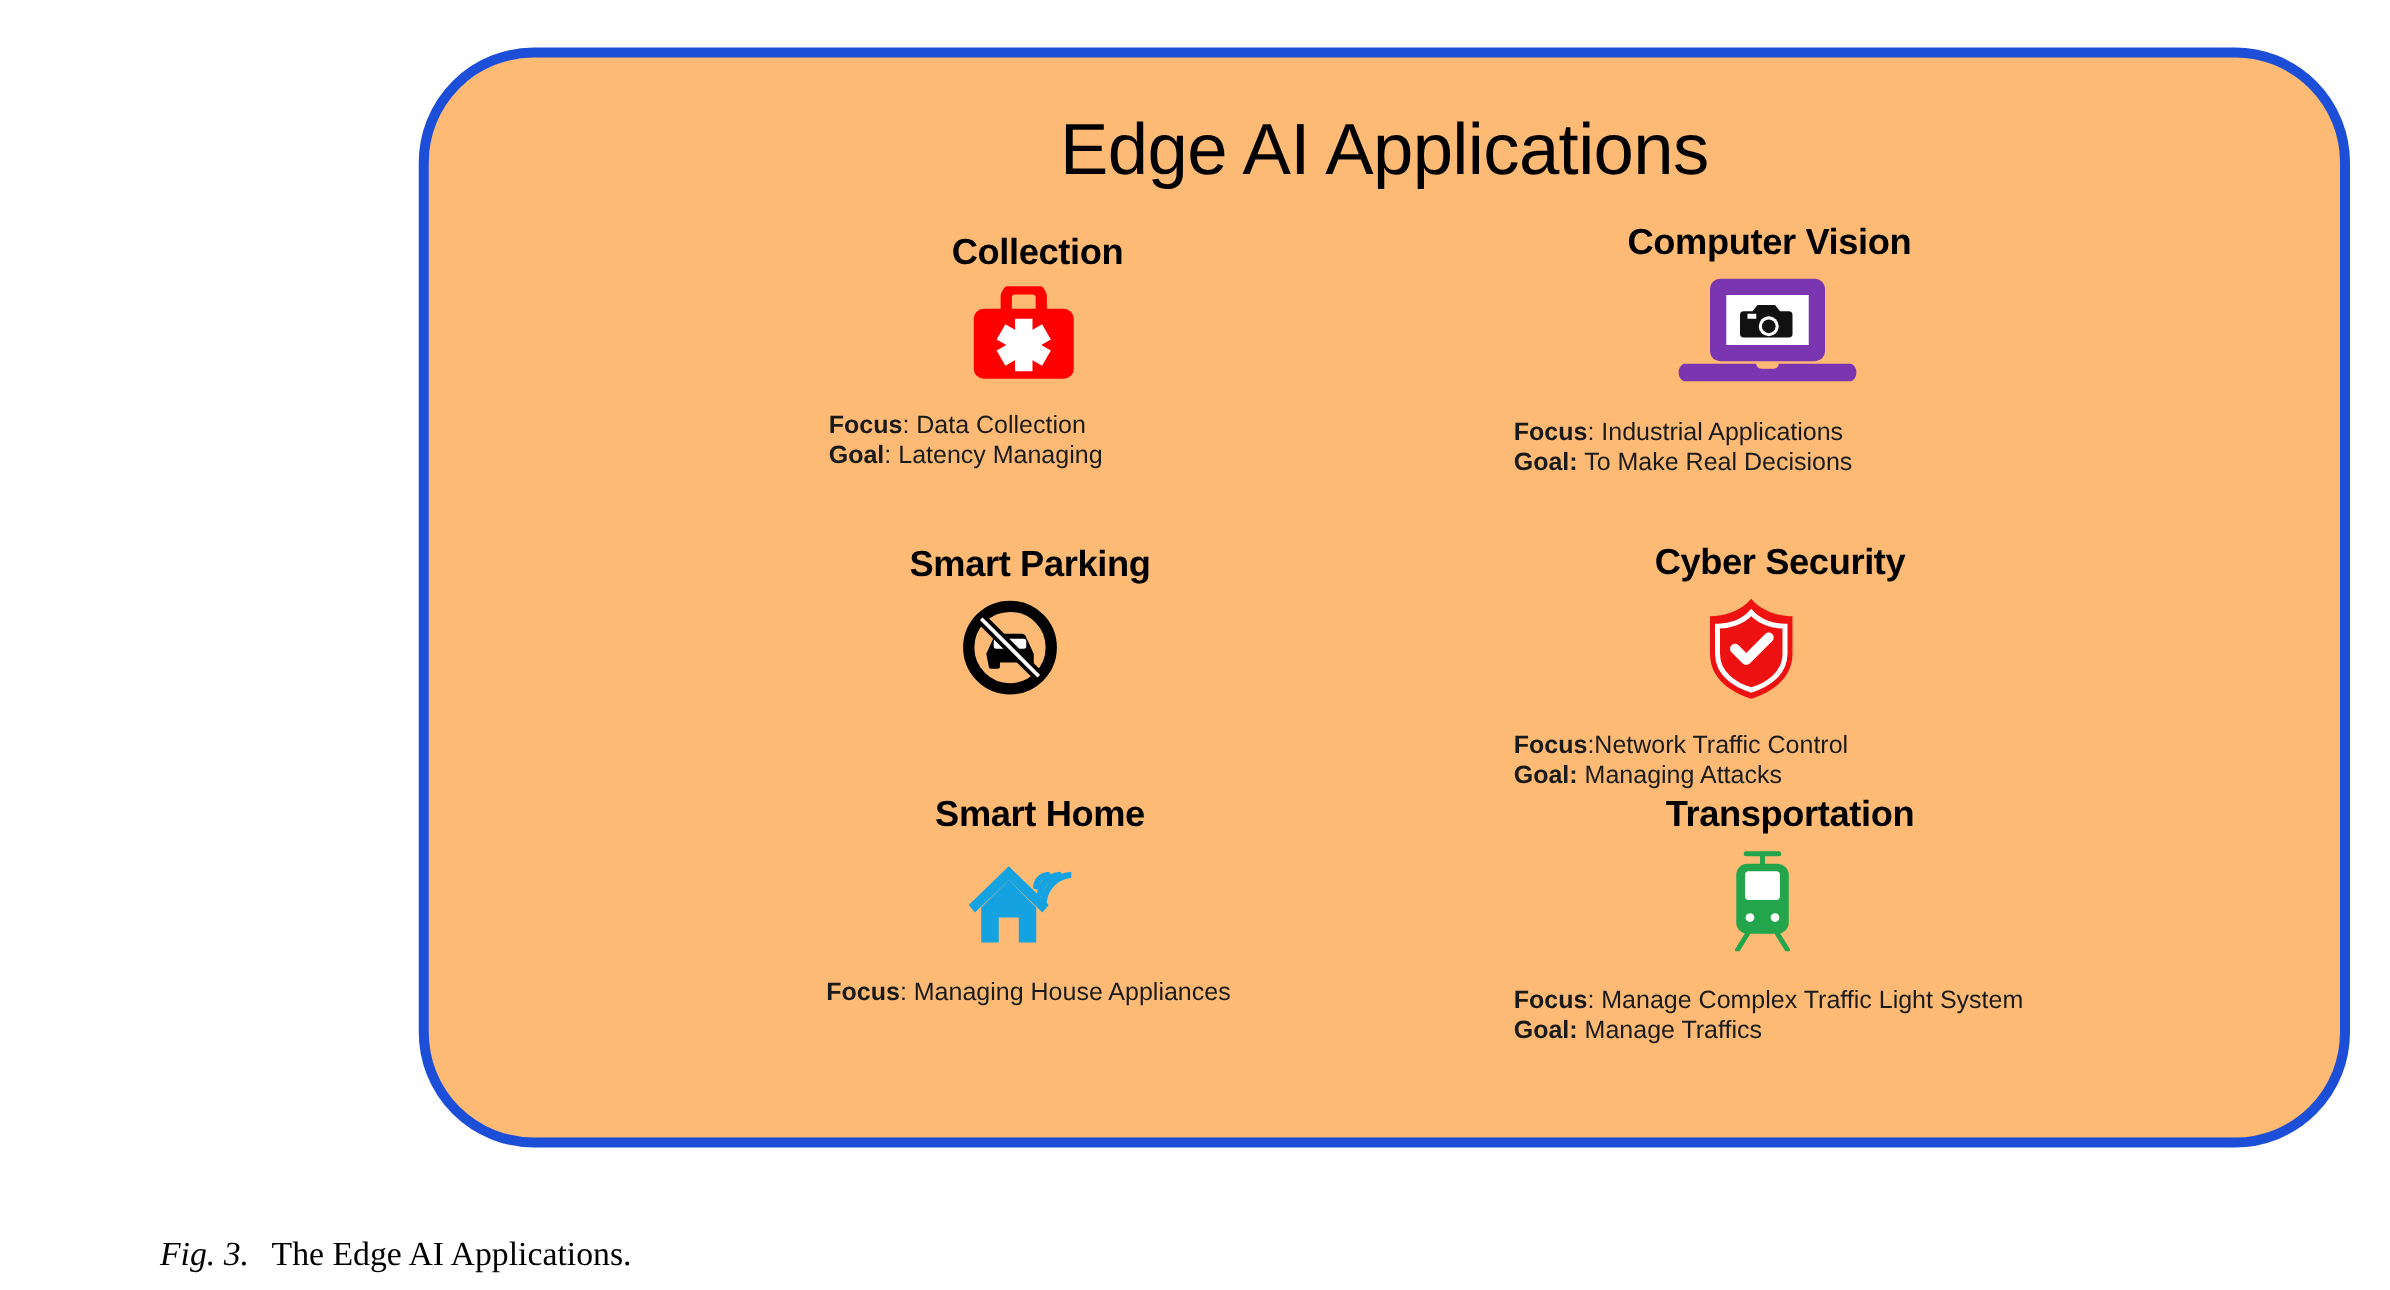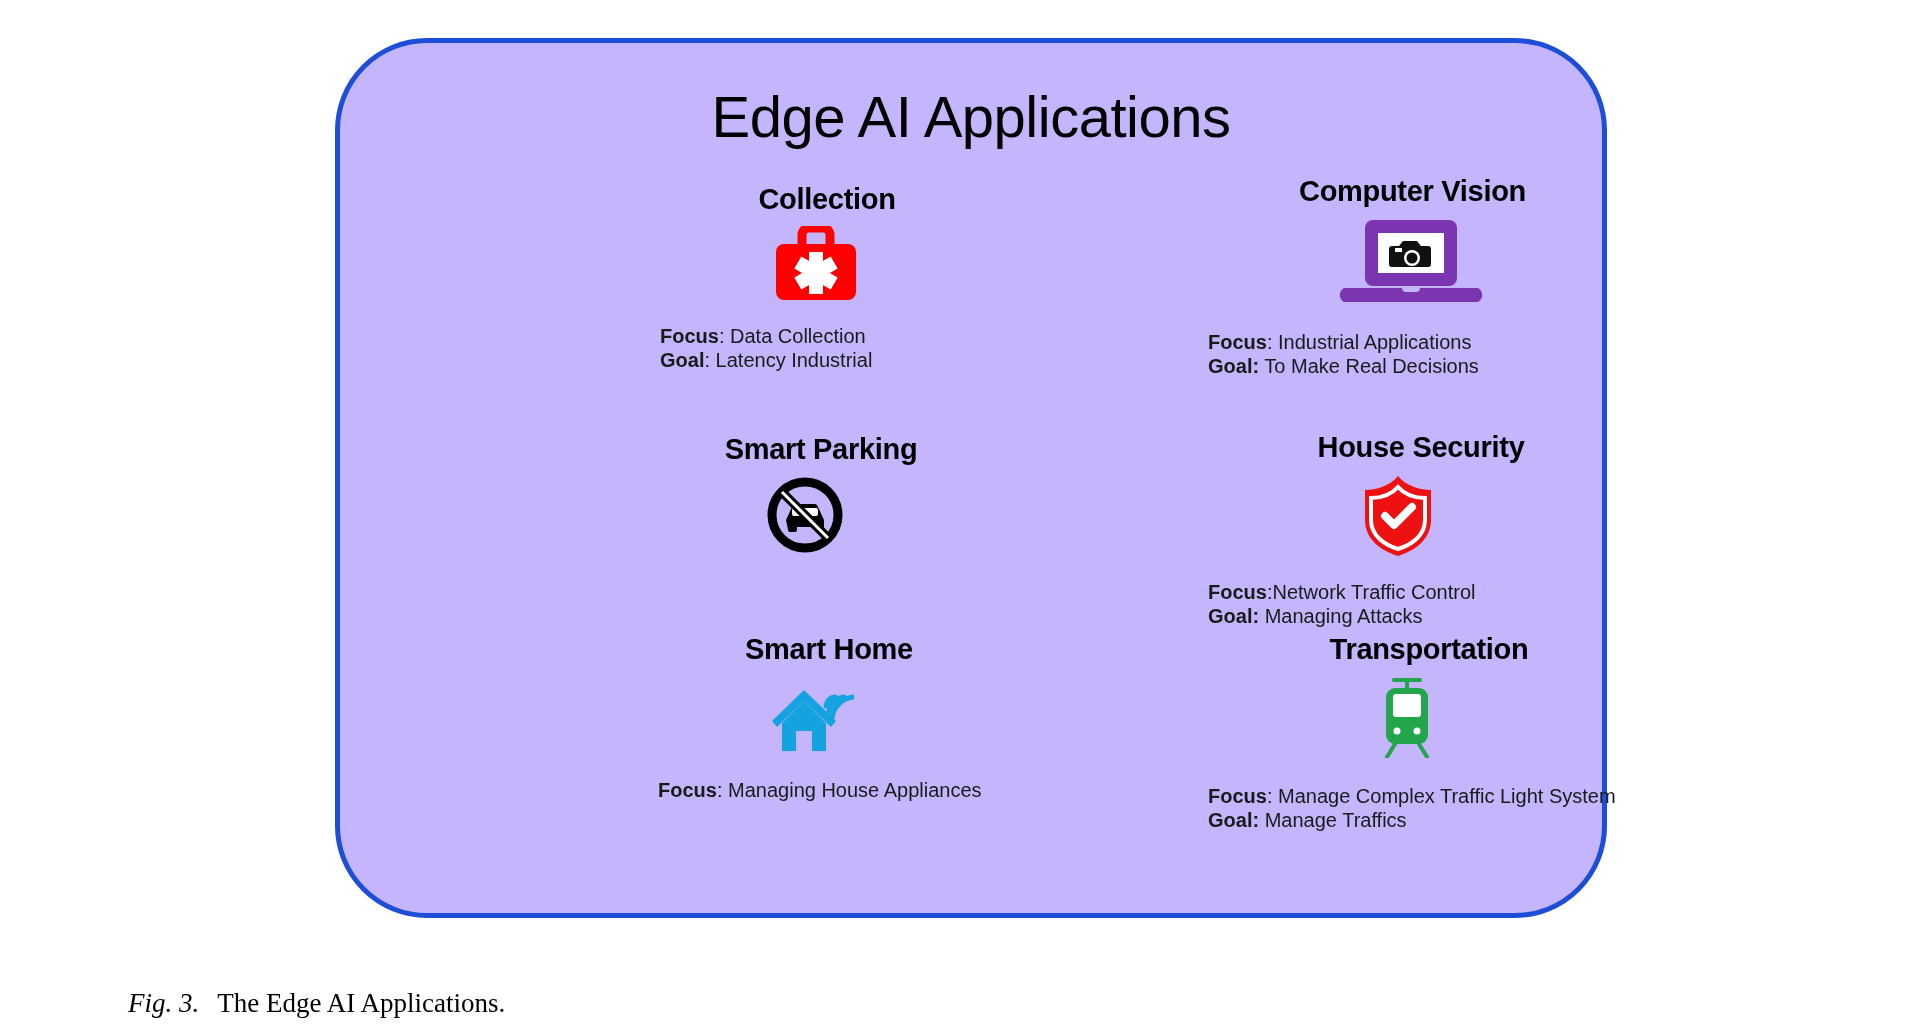--- a/index.html
+++ b/index.html
@@ -20,26 +20,26 @@
     left: 0; top: 0;
     width: 1912px;
     height: 1032px;
   }
 
   
   .panel {
     position: absolute;
     left: 335px;
     top: 38px;
-    width: 1272px;
+    width: 1545px;
     height: 880px;
-    border: 5px solid #1d4ed8;
+    border: 8px solid #1d4ed8;
     border-radius: 92px;
     box-sizing: border-box;
-    background: #c4b5fd;
+    background: #fdba74;
   }
 
   .panel-title {
     position: absolute;
     left: 0;
     top: 40px;
     width: 100%;
     text-align: center;
     font-size: 58px;
     font-weight: 400;
@@ -159,21 +159,21 @@
               <rect x="-7" y="-21" width="14" height="42" transform="rotate(60)"></rect>
               <rect x="-7" y="-21" width="14" height="42" transform="rotate(120)"></rect>
             </g>
           </svg>
         </div>
         <div class="card-lines">
           <div>
             <span class="lbl">Focus</span><span>: </span><span>Data Collection</span>
           </div>
           <div>
-            <span class="lbl">Goal</span><span>: </span><span>Latency Industrial</span>
+            <span class="lbl">Goal</span><span>: </span><span>Latency Managing</span>
           </div>
         </div>
       </div>
 
       <div class="card" id="card-computer-vision">
         <div class="card-title">Computer Vision</div>
         <div class="card-icon">
           <svg width="146" height="86" viewBox="0 0 146 86">
             <rect x="27" y="2" width="92" height="66" rx="8" fill="#7b35b0"></rect>
             <rect x="40" y="15" width="66" height="40" fill="#ffffff"></rect>
@@ -206,21 +206,21 @@
               <rect x="26" y="32" width="26" height="8" fill="#ffffff" rx="2"></rect>
             </g>
             <line x1="16" y1="16" x2="62" y2="62" stroke="#000000" stroke-width="9"></line>
             <line x1="16" y1="16" x2="62" y2="62" stroke="#ffffff" stroke-width="3"></line>
             <line x1="16" y1="16" x2="62" y2="62" stroke="#000000" stroke-width="9" opacity="0"></line>
           </svg>
         </div>
       </div>
 
       <div class="card" id="card-cyber-security">
-        <div class="card-title">House Security</div>
+        <div class="card-title">Cyber Security</div>
         <div class="card-icon">
           <svg width="76" height="84" viewBox="0 0 76 84">
             <path d="M38,2 C30,12 16,16 5,16 v30 c0,20 17,31 33,36 c16,-5 33,-16 33,-36 v-30 c-11,0 -25,-4 -33,-14 z" fill="#ee1111"></path>
             <path d="M38,13 C31,21 20,24 11,24 v22 c0,16 14,25 27,29 c13,-4 27,-13 27,-29 v-22 c-9,0 -20,-3 -27,-11 z" fill="none" stroke="#ffffff" stroke-width="4"></path>
             <path d="M25,42 l9,9 l18,-18" fill="none" stroke="#ffffff" stroke-width="8" stroke-linecap="round" stroke-linejoin="round"></path>
           </svg>
         </div>
         <div class="card-lines">
           <div>
             <span class="lbl">Focus</span><span>:</span><span>Network Traffic Control</span>

